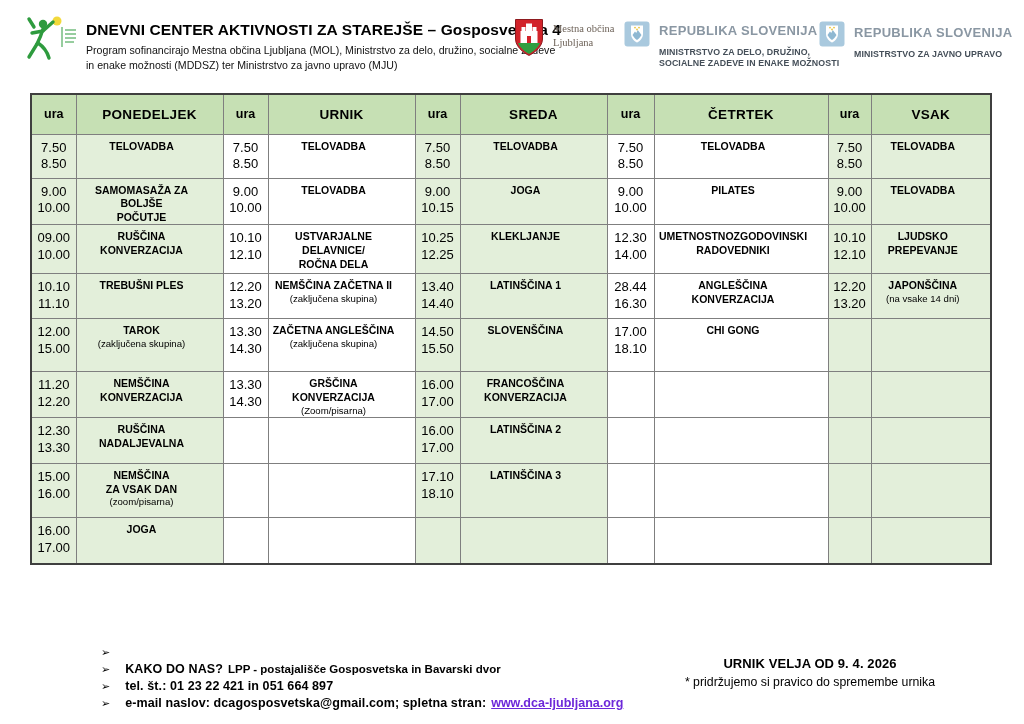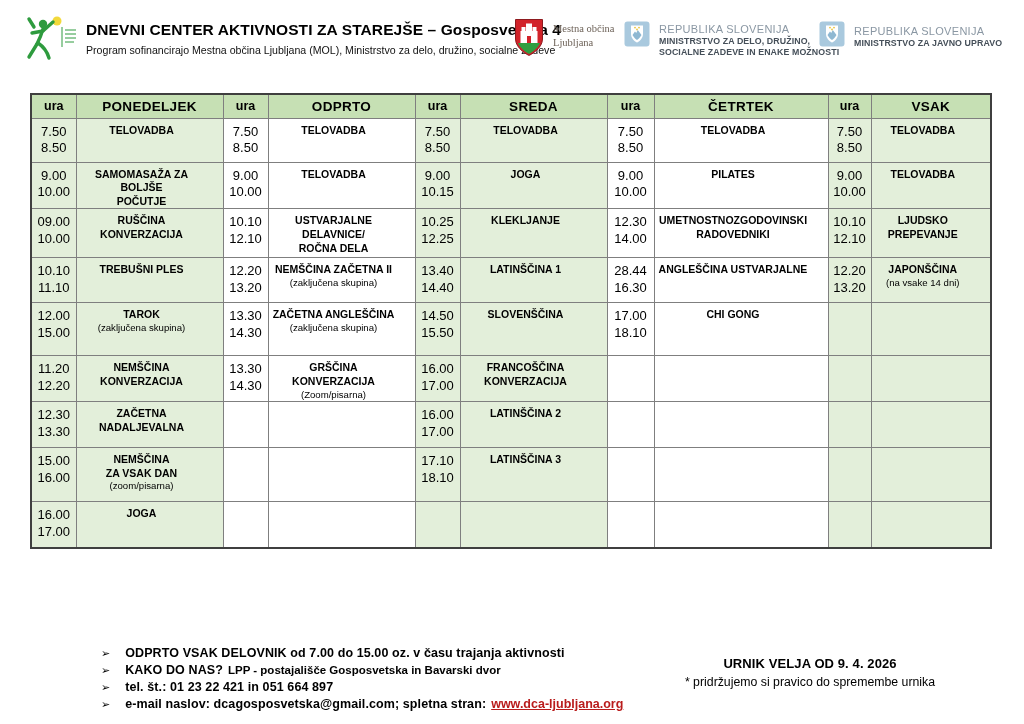--- a/index.html
+++ b/index.html
@@ -13,46 +13,46 @@
   .page-title { font-size:15.5px; font-weight:bold; letter-spacing:0.1px; margin-bottom:4px; white-space:nowrap; }
   .subtitle { font-size:10.6px; line-height:1.45; color:#111; white-space:nowrap; }
 
   .logo-mol { position:absolute; left:514px; top:18px; display:flex; gap:9px;justify-content:flex-end; }
   .mol-text { font-family:"Liberation Serif",serif; font-size:10.5px; color:#6d6258; line-height:1.35; padding-top:4px; }
 
   .logo-min { position:absolute; top:21px; display:flex; gap:9px; }
   .logo-min.mddsz { left:624px; }
   .logo-min.mju  { left:819px; }
   .min-text { padding-top:2px; }
-  .rep-line { font-size:11px; color:#8a97a3; letter-spacing:0.3px; margin-bottom:1px; }
+  .rep-line { font-size:13px; color:#8a97a3; letter-spacing:0.3px; margin-bottom:9px;font-weight:bold; }
   .min-line { font-size:8.8px; font-weight:bold; color:#454f59; letter-spacing:0.1px; line-height:1.3; }
 
   
   table.schedule { position:absolute; left:30px; top:93px; width:960px;
     border-collapse:collapse; table-layout:fixed;
     border:2px solid #3f3f3f; }
   .schedule th, .schedule td { border:1px solid #7f7f7f; overflow:hidden; }
-  .schedule thead th { background:var(--header-green,#c6e0b4); height:24px; vertical-align:middle; text-align:center; }
+  .schedule thead th { background:var(--header-green,#c6e0b4); height:40px; vertical-align:middle; text-align:center; }
   th.ura-h { font-size:12.5px; font-weight:bold; }
   th.day-h { font-size:13.5px; font-weight:bold; letter-spacing:0.3px; }
   .schedule td { vertical-align:top; text-align:center; padding-top:5px; }
   td.ura { font-size:13px; white-space:pre-line; line-height:1.3; }
   td.act { padding-left:2px; padding-right:18px; }
   .act-name { font-size:10.5px; font-weight:bold; white-space:pre-line; line-height:1.3; }
   .act-note { font-size:9.6px; line-height:1.3; }
   .act-note.bold { font-weight:normal; }
   .shade { background:var(--cell-green,#e3efda); }
 
   
   .bullets { position:absolute; left:101px; top:646px; list-style:none; width:575px; }
   .bullets li { display:flex; align-items:baseline; margin-bottom:3px; white-space:nowrap; }
   .bmark { font-size:11px; margin-right:15px; flex:0 0 auto; }
   .bmain { font-weight:bold; font-size:12.5px; letter-spacing:0.1px; }
   .bsmall { font-weight:bold; font-size:11.5px; margin-left:5px; }
-  .blink { font-weight:bold; font-size:12.5px; margin-left:5px; color:#b91c1c; text-decoration:underline; }
+  .blink { font-weight:bold; font-size:12.5px; margin-left:5px; color:#6d28d9; text-decoration:underline; }
   .footer-right { position:absolute; left:674px; top:608px; width:272px; text-align:center;margin-top:48px; }
   .valid-from { font-weight:bold; font-size:13px; letter-spacing:0.1px; }
   .disclaimer { font-size:12.3px; margin-top:4px; }
 </style>
 </head>
 <body>
 
 <div class="page">
 
   <svg class="dca-logo" width="64" height="52" viewBox="0 0 64 52">
@@ -71,20 +71,21 @@
       <line x1="49" y1="18" x2="60" y2="18"></line>
       <line x1="49" y1="22" x2="60" y2="22"></line>
       <line x1="49" y1="26" x2="60" y2="26"></line>
       <line x1="49" y1="30" x2="58" y2="30"></line>
     </g>
   </svg>
 
   <div class="title-block">
     <div class="page-title">DNEVNI CENTER AKTIVNOSTI ZA STAREJŠE – Gosposvetska 4</div>
     <div class="subtitle">Program sofinancirajo Mestna občina Ljubljana (MOL), Ministrstvo za delo, družino, socialne zadeve</div>
+    <div class="subtitle">in enake možnosti (MDDSZ) ter Ministrstvo za javno upravo (MJU)</div>
   </div>
 
   <div class="logo-mol">
     <svg width="30" height="39" viewBox="0 0 30 39">
       <path d="M1.5 1.5 H28.5 V21 C28.5 31 15 37.5 15 37.5 C15 37.5 1.5 31 1.5 21 Z" fill="#d2232a" stroke="#8e1a1f" stroke-width="1"></path>
       <path d="M4 25 H26 C23.5 31.5 15 36 15 36 C15 36 6.5 31.5 4 25 Z" fill="#2f9e41"></path>
       <g fill="#fff">
         <rect x="6.5" y="13" width="17" height="12"></rect>
         <rect x="12" y="5.5" width="6" height="9"></rect>
         <rect x="7.5" y="9" width="4" height="6"></rect>
@@ -144,21 +145,21 @@
         <col style="width: 47px;">
         <col style="width: 174px;">
         <col style="width: 43px;">
         <col style="width: 120px;">
       </colgroup>
     <thead>
         <tr id="thead-row">
           <th class="ura-h">ura</th>
           <th class="day-h">PONEDELJEK</th>
           <th class="ura-h">ura</th>
-          <th class="day-h">ODPRTO</th>
+          <th class="day-h">URNIK</th>
           <th class="ura-h">ura</th>
           <th class="day-h">SREDA</th>
           <th class="ura-h">ura</th>
           <th class="day-h">ČETRTEK</th>
           <th class="ura-h">ura</th>
           <th class="day-h">VSAK</th>
         </tr>
       </thead>
     <tbody id="tbody">
         <tr style="height: 44px;">
@@ -260,21 +261,21 @@
             <div class="act-note">(zaključena skupina)</div>
           </td>
           <td class="ura shade">13.40
 14.40</td>
           <td class="act shade">
             <div class="act-name">LATINŠČINA 1</div>
           </td>
           <td class="ura">28.44
 16.30</td>
           <td class="act">
-            <div class="act-name">ANGLEŠČINA USTVARJALNE</div>
+            <div class="act-name">ANGLEŠČINA KONVERZACIJA</div>
           </td>
           <td class="ura shade">12.20
 13.20</td>
           <td class="act shade">
             <div class="act-name">JAPONŠČINA</div>
             <div class="act-note bold">(na vsake 14 dni)</div>
           </td>
         </tr>
         <tr style="height: 53px;">
           <td class="ura shade">12.00
@@ -322,21 +323,21 @@
           </td>
           <td class="ura"></td>
           <td class="act"></td>
           <td class="ura shade"></td>
           <td class="act shade"></td>
         </tr>
         <tr style="height: 46px;">
           <td class="ura shade">12.30
 13.30</td>
           <td class="act shade">
-            <div class="act-name">ZAČETNA
+            <div class="act-name">RUŠČINA
 NADALJEVALNA</div>
           </td>
           <td class="ura"></td>
           <td class="act"></td>
           <td class="ura shade">16.00
 17.00</td>
           <td class="act shade">
             <div class="act-name">LATINŠČINA 2</div>
           </td>
           <td class="ura"></td>
@@ -378,21 +379,20 @@
           <td class="act"></td>
           <td class="ura shade"></td>
           <td class="act shade"></td>
         </tr>
       </tbody>
   </table>
 
   <ul class="bullets" id="bullets">
       <li>
         <span class="bmark">➢</span>
-        <span class="bmain">ODPRTO VSAK DELOVNIK od 7.00 do 15.00 oz. v času trajanja aktivnosti</span>
       </li>
       <li>
         <span class="bmark">➢</span>
         <span class="bmain">KAKO DO NAS?</span>
         <span class="bsmall">LPP - postajališče Gosposvetska in Bavarski dvor</span>
       </li>
       <li>
         <span class="bmark">➢</span>
         <span class="bmain">tel. št.: 01 23 22 421 in 051 664 897</span>
       </li>

